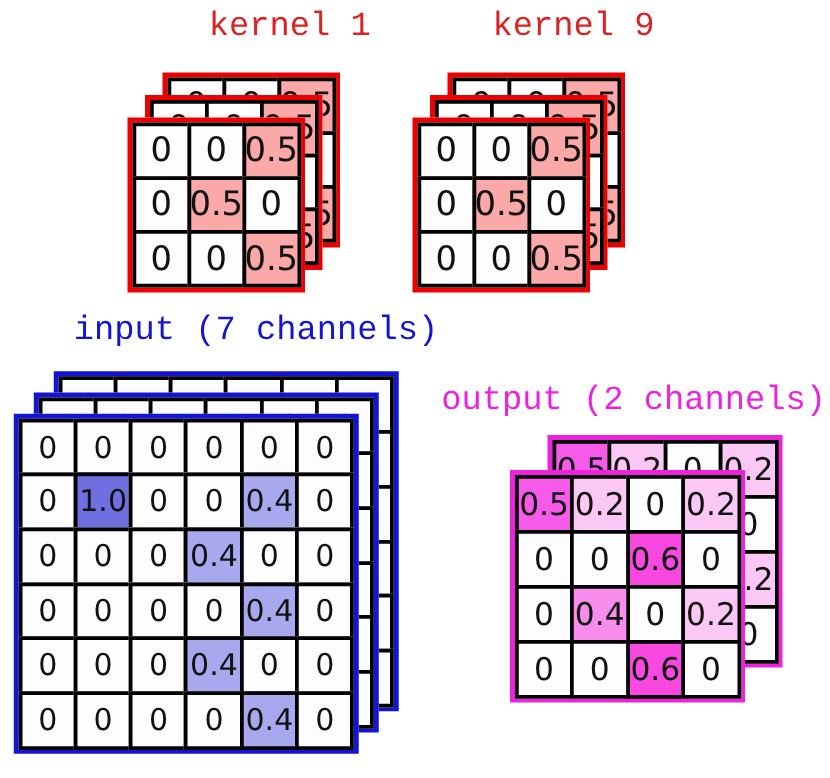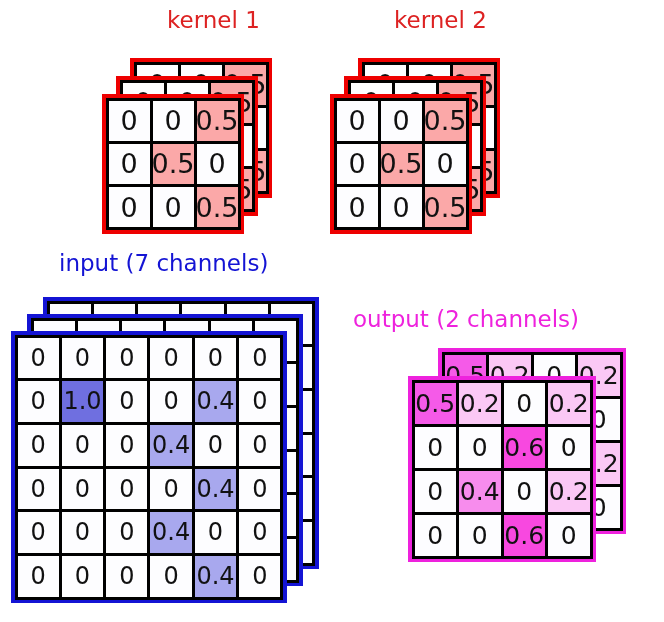--- a/index.html
+++ b/index.html
@@ -82,40 +82,41 @@
   .output-stack .grid {
     grid-template-columns: repeat(4, 1fr);
     grid-template-rows: repeat(4, 1fr);
   }
   .output-stack .cell {
     font-size: 25px;
   }
 
   .title {
     position: absolute;
-    font-size: 23px;
+    font-size: 27px;
     white-space: nowrap;
     line-height: 1;
+    font-family: Liberation Mono, monospace;
   }
   .title-kernel1 { left: 167px; top: 9px;  color: #dd2222; }
   .title-kernel2 { left: 394px; top: 9px;  color: #dd2222; }
   .title-input   { left: 59px;  top: 252px; color: #1414d4; }
   .title-output  { left: 353px; top: 308px; color: #ee22dd; }
 
   
   #kernel1 { left: 102px; top: 58px; width: 170px; height: 180px; }
   #kernel2 { left: 330px; top: 58px; width: 170px; height: 180px; }
   #input   { left: 11px;  top: 297px; width: 310px; height: 312px; }
   #output  { left: 408px; top: 348px; width: 222px; height: 218px; }
 </style>
 </head>
 <body>
 
 <div class="title title-kernel1">kernel 1</div>
-<div class="title title-kernel2">kernel 2</div>
+<div class="title title-kernel2">kernel 9</div>
 <div class="title title-input">input (7 channels)</div>
 <div class="title title-output">output (2 channels)</div>
 
 <div class="stack kernel" id="kernel1">
   <div class="layer" style="left:28px; top:0px; z-index:1;">
     <div class="grid">
         <div class="cell" style="background: rgb(253, 253, 255);">0</div>
         <div class="cell" style="background: rgb(253, 253, 255);">0</div>
         <div class="cell" style="background: rgb(251, 168, 168);">0.5</div>
         <div class="cell" style="background: rgb(253, 253, 255);">0</div>

